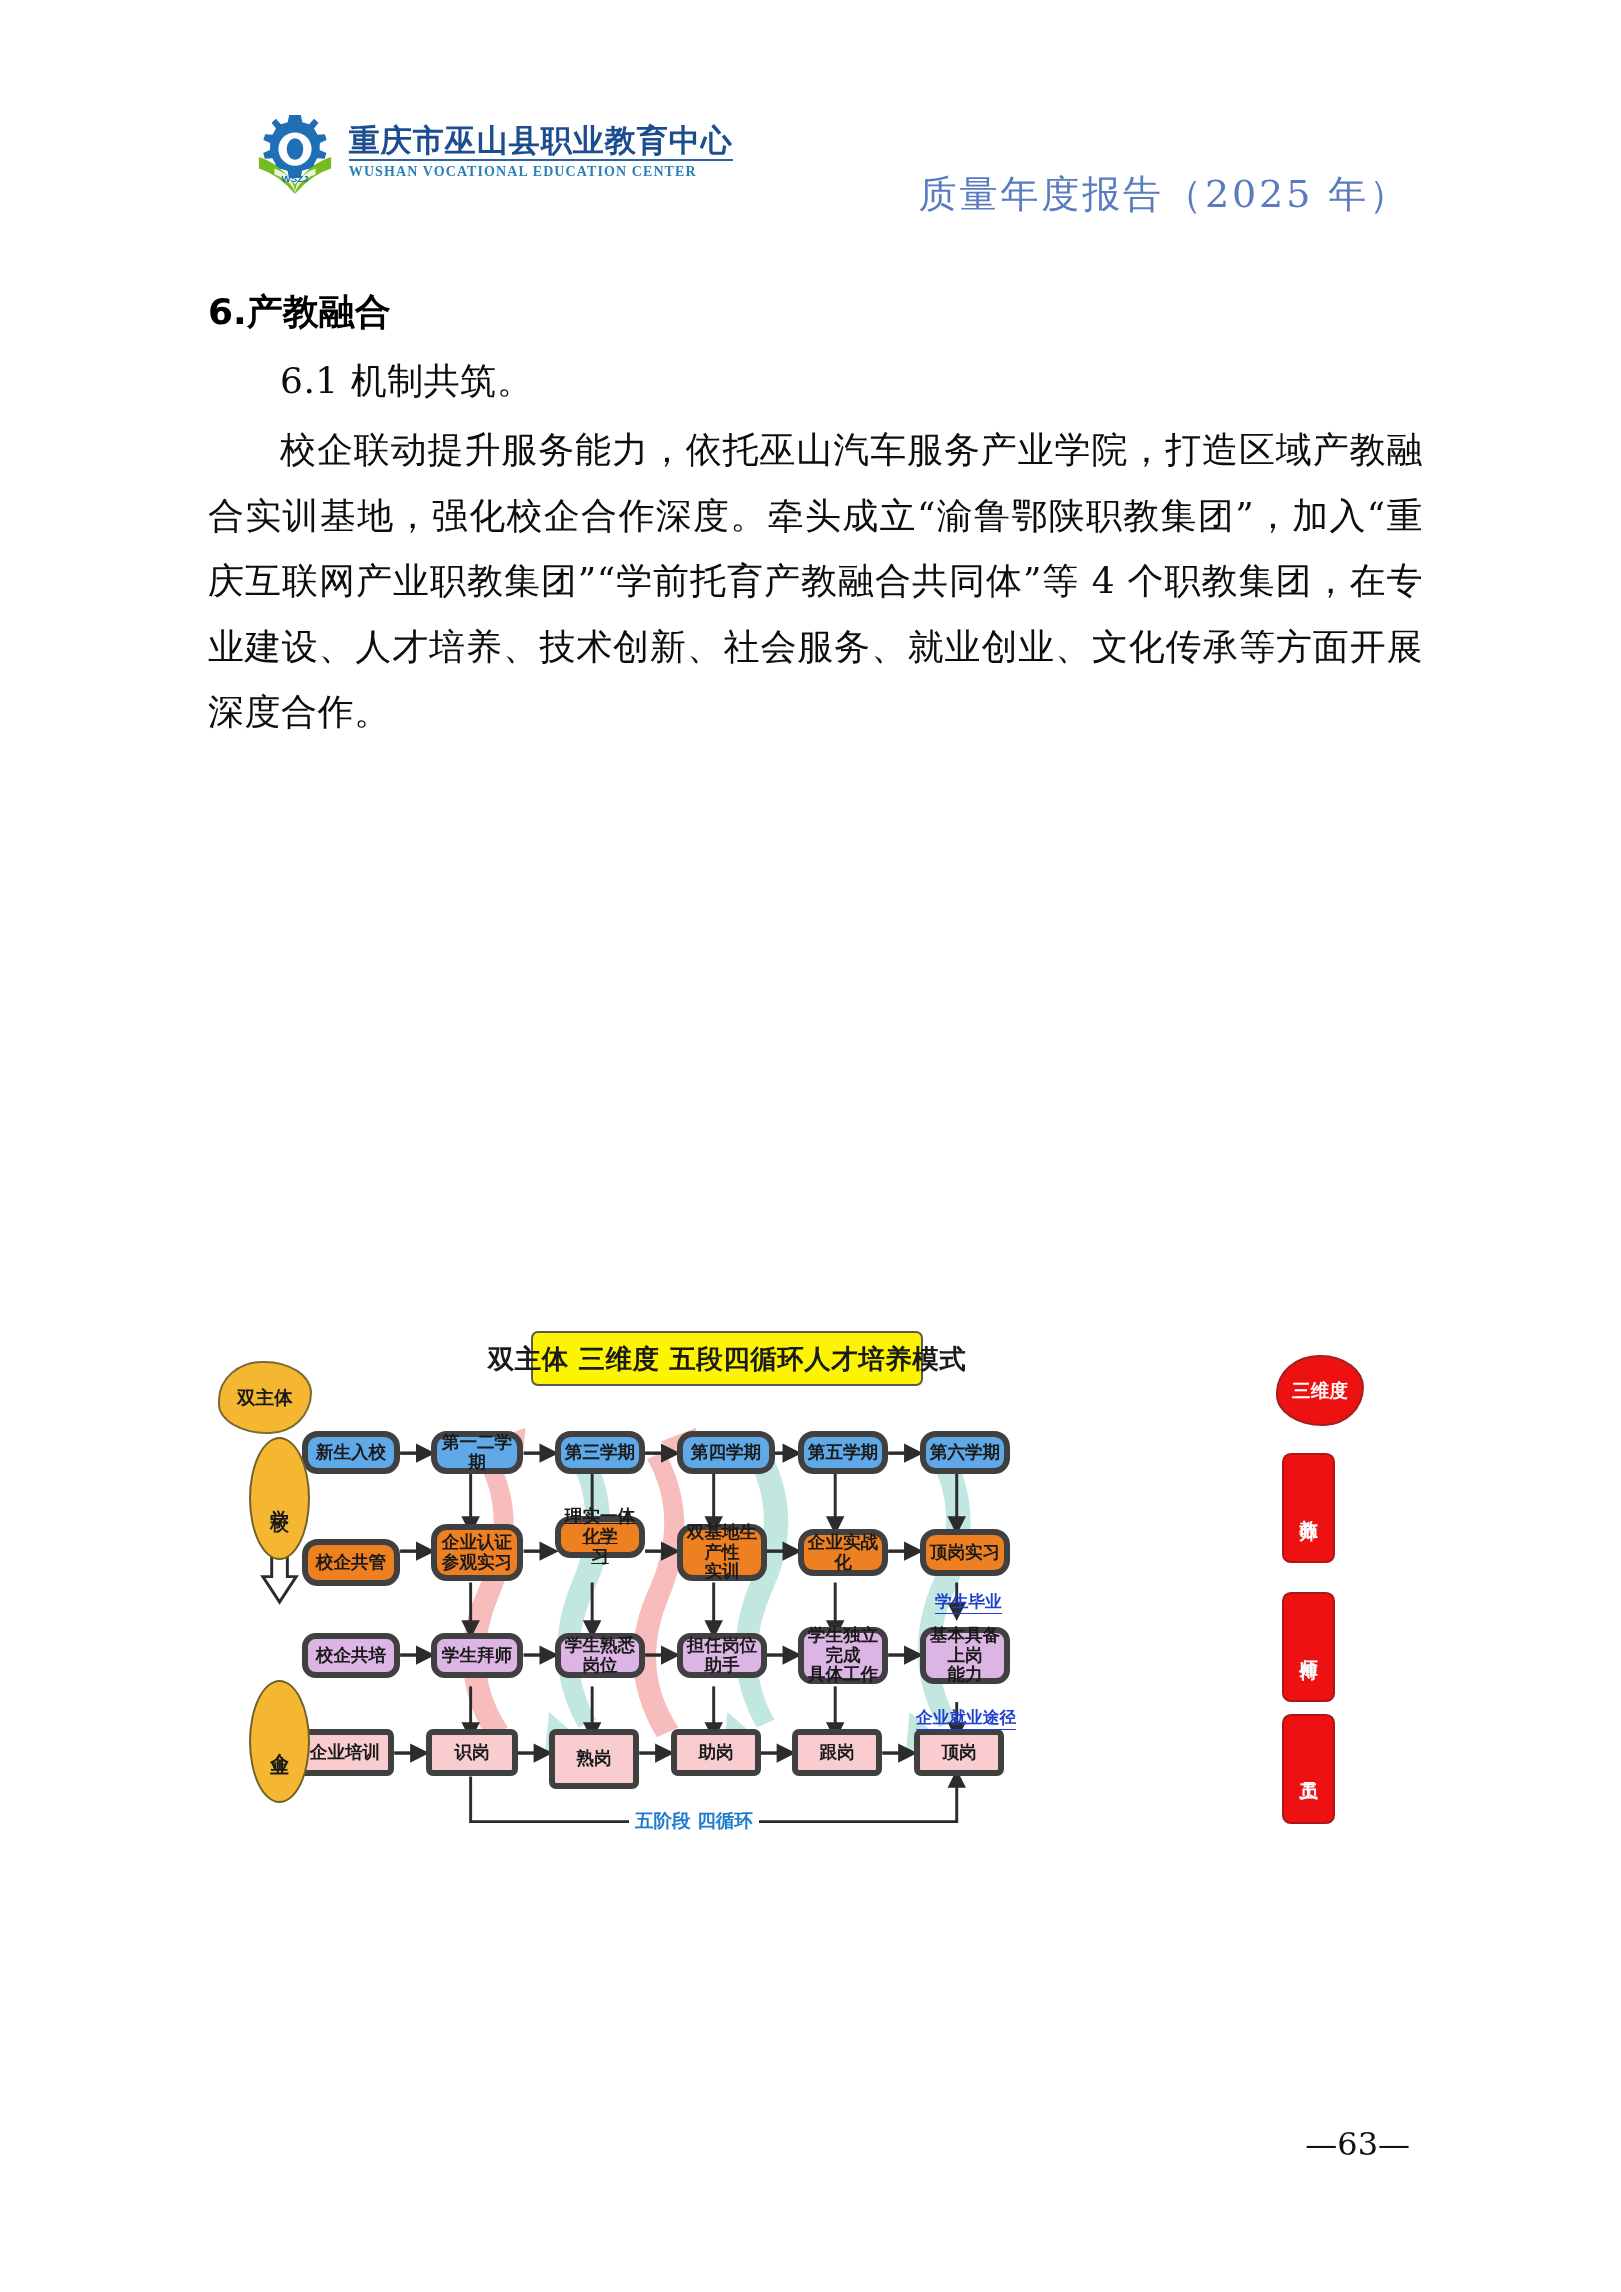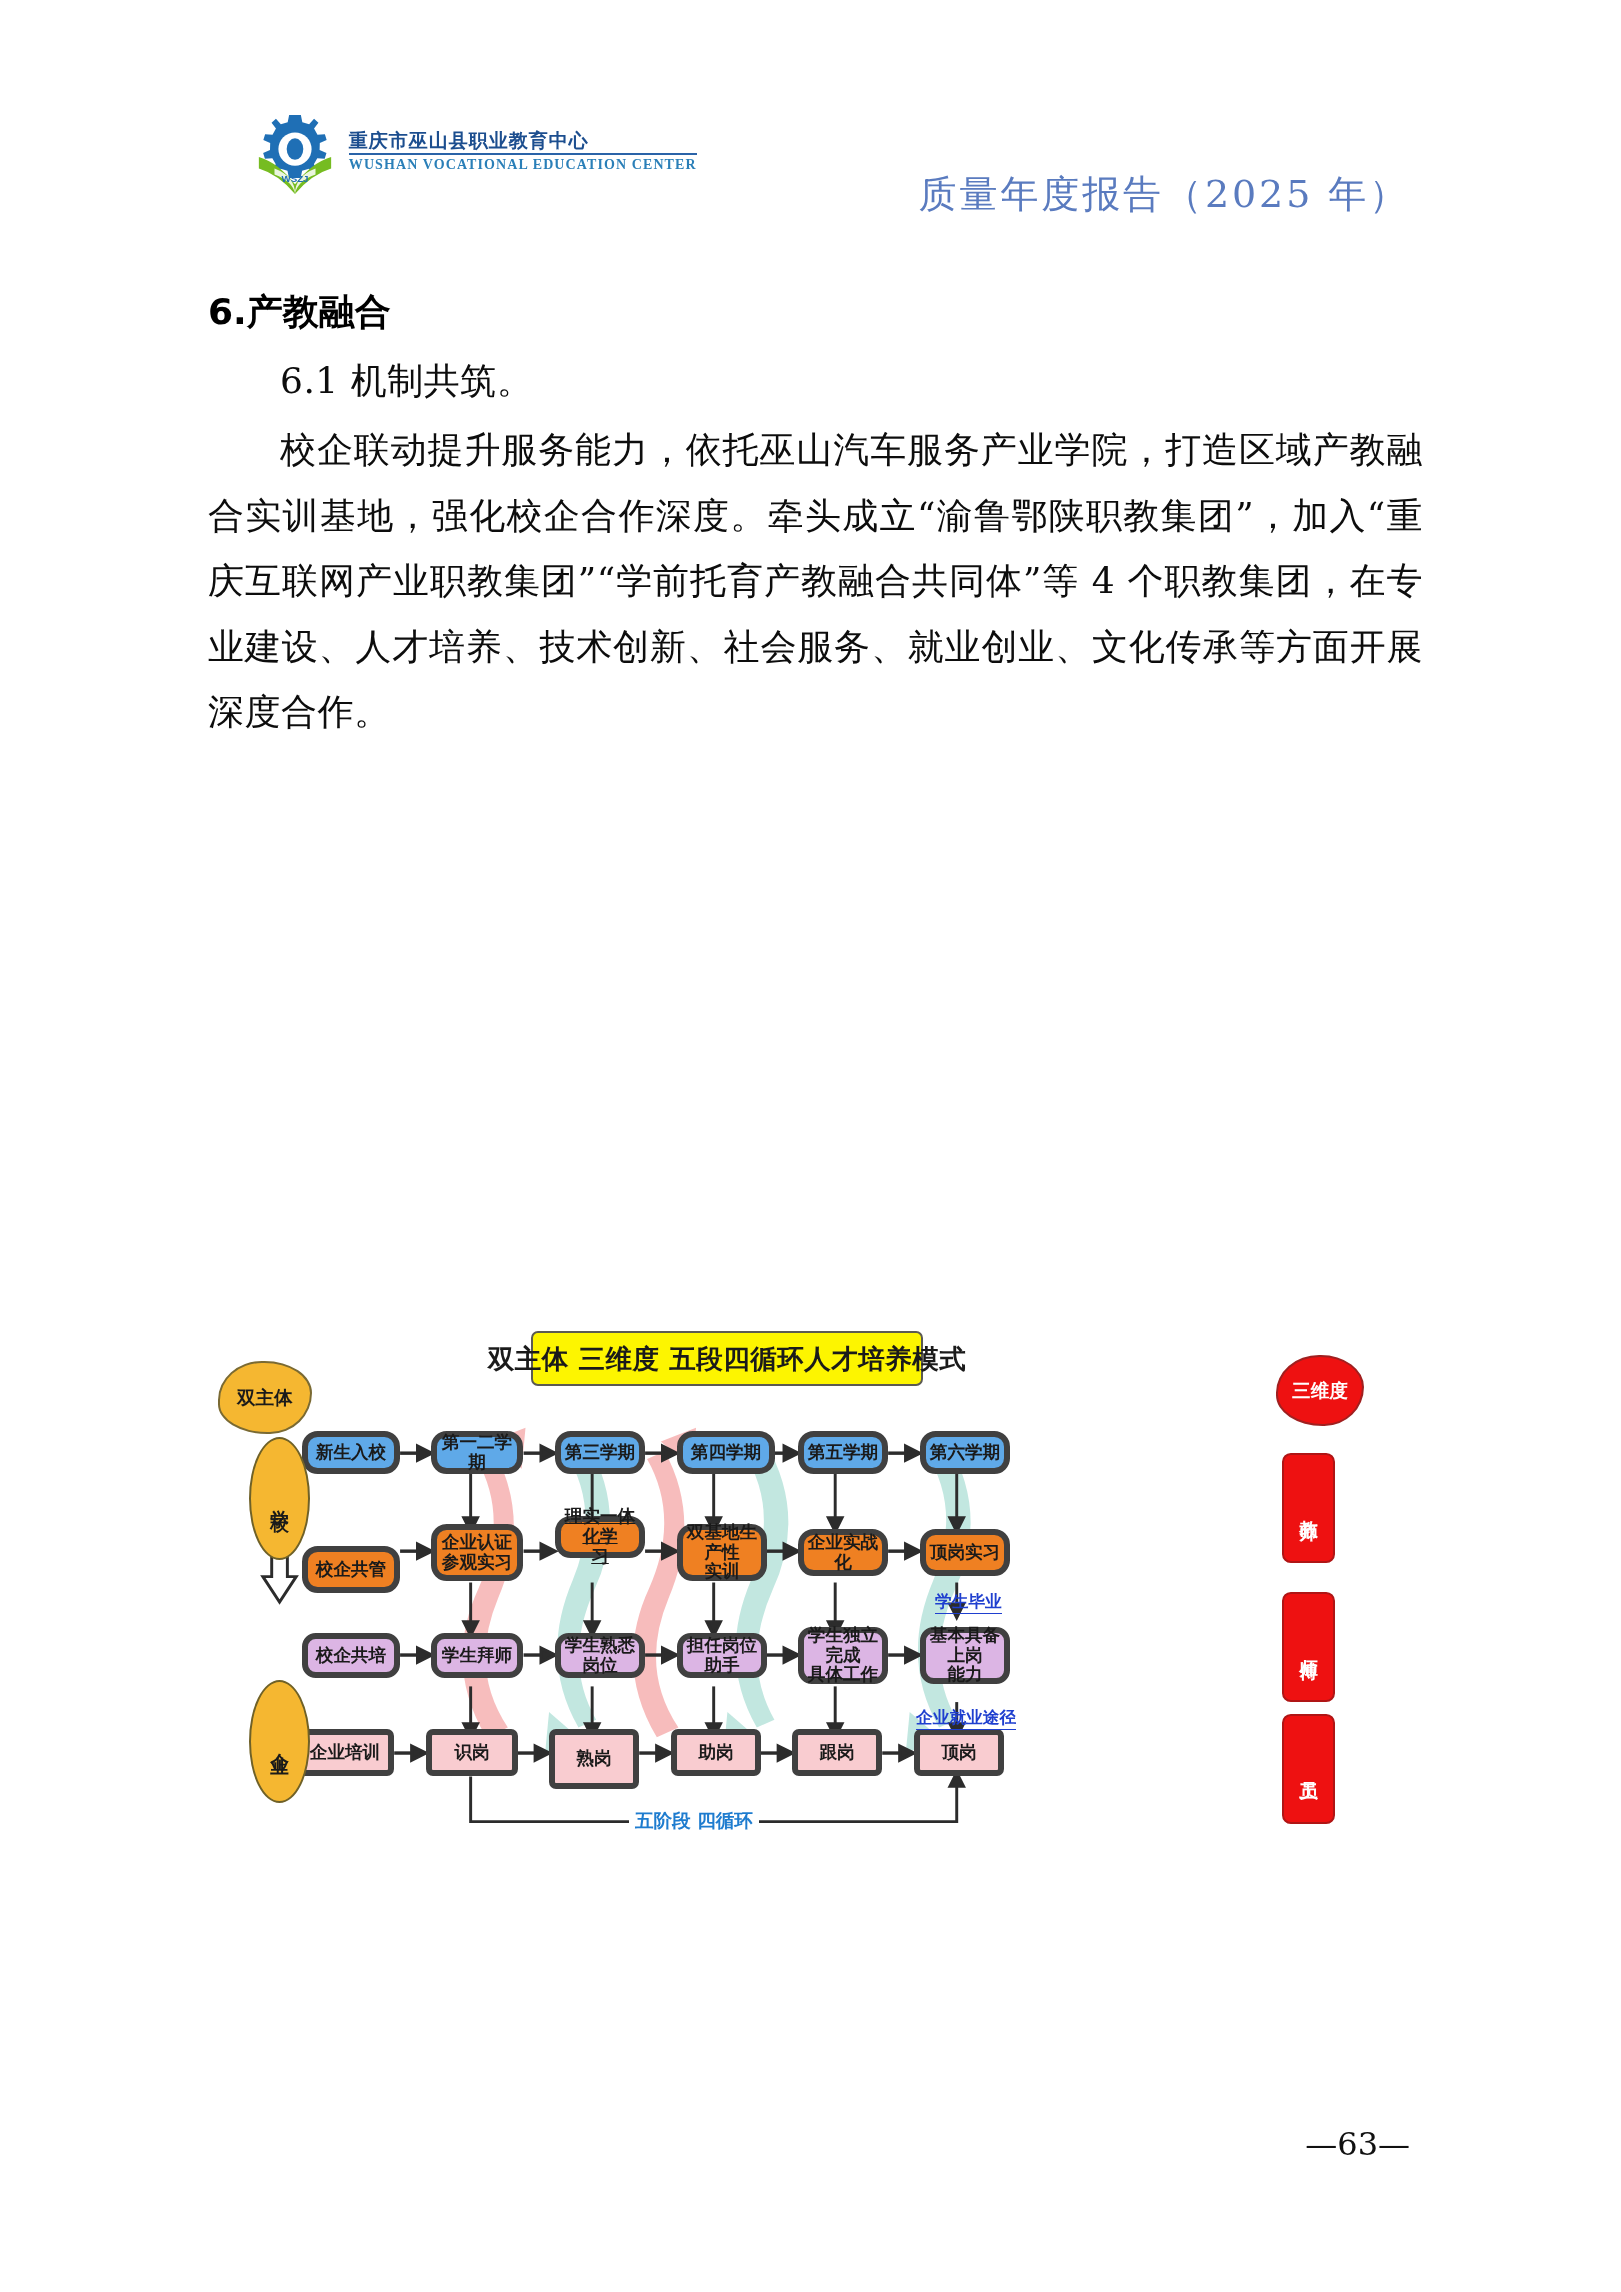--- a/index.html
+++ b/index.html
@@ -8,21 +8,21 @@
     position:relative;width:1621px;height:2293px;background:#ffffff;
     margin:0 auto;overflow:hidden;
   }
 
   
   .header{position:absolute;left:0;top:0;width:1621px;height:181px;}
   .logo{position:absolute;left:253px;top:110px;display:flex;align-items:center;}
   .logo-mark{position:relative;width:84px;height:84px;}
   .logo-text{margin-left:11.8px;}
   .logo-cn{
-    font-family:"DejaVu Sans", sans-serif;font-weight:bold;font-size:19px;color:#1c4e8f;
+    font-family:"DejaVu Sans", sans-serif;font-weight:bold;font-size:31px;color:#1c4e8f;
     letter-spacing:1px;line-height:1.05;white-space:nowrap;
     border-bottom:2px solid #2a63a8;padding-bottom:2px;
   }
   .logo-en{
     font-family:"Liberation Serif", serif;font-weight:bold;font-size:14px;color:#2a7fb8;
     letter-spacing:1.1px;white-space:nowrap;margin-top:2.9px;
   }
   .header-title{
     position:absolute;right:211px;top:133px;
     font-family:"DejaVu Serif", serif;font-size:38px;color:#5a7bbf;letter-spacing:2.9px;
@@ -265,21 +265,21 @@
     <div class="rbox" style="left:1074px;top:288px;width:53px;height:110px;">师傅</div>
     <div class="rbox" style="left:1074px;top:410px;width:53px;height:110px;">员工</div>
 
     <div class="node n-blue" style="left:94px;top:127px;width:98px;height:43px;">新生入校</div>
     <div class="node n-blue" style="left:223px;top:127px;width:92px;height:43px;">第一二学期</div>
     <div class="node n-blue" style="left:347px;top:127px;width:90px;height:43px;">第三学期</div>
     <div class="node n-blue" style="left:469px;top:127px;width:98px;height:43px;">第四学期</div>
     <div class="node n-blue" style="left:590px;top:127px;width:90px;height:43px;">第五学期</div>
     <div class="node n-blue" style="left:712px;top:127px;width:90px;height:43px;">第六学期</div>
 
-    <div class="node n-orange" style="left:94px;top:242px;width:98px;height:47px;white-space:pre-line;">校企共管</div>
+    <div class="node n-orange" style="left:94px;top:235px;width:98px;height:47px;white-space:pre-line;">校企共管</div>
     <div class="node n-orange" style="left:223px;top:220px;width:92px;height:57px;white-space:pre-line;">企业认证
 参观实习</div>
     <div class="node n-orange" style="left:347px;top:212px;width:90px;height:42px;white-space:pre-line;text-decoration:underline;">理实一体化学
 习</div>
     <div class="node n-orange" style="left:469px;top:220px;width:90px;height:57px;white-space:pre-line;">双基地生产性
 实训</div>
     <div class="node n-orange" style="left:590px;top:225px;width:90px;height:47px;white-space:pre-line;">企业实战化</div>
     <div class="node n-orange" style="left:712px;top:225px;width:90px;height:47px;white-space:pre-line;">顶岗实习</div>
 
     <div class="node n-purple" style="left:94px;top:329px;width:98px;height:45px;white-space:pre-line;">校企共培</div>

